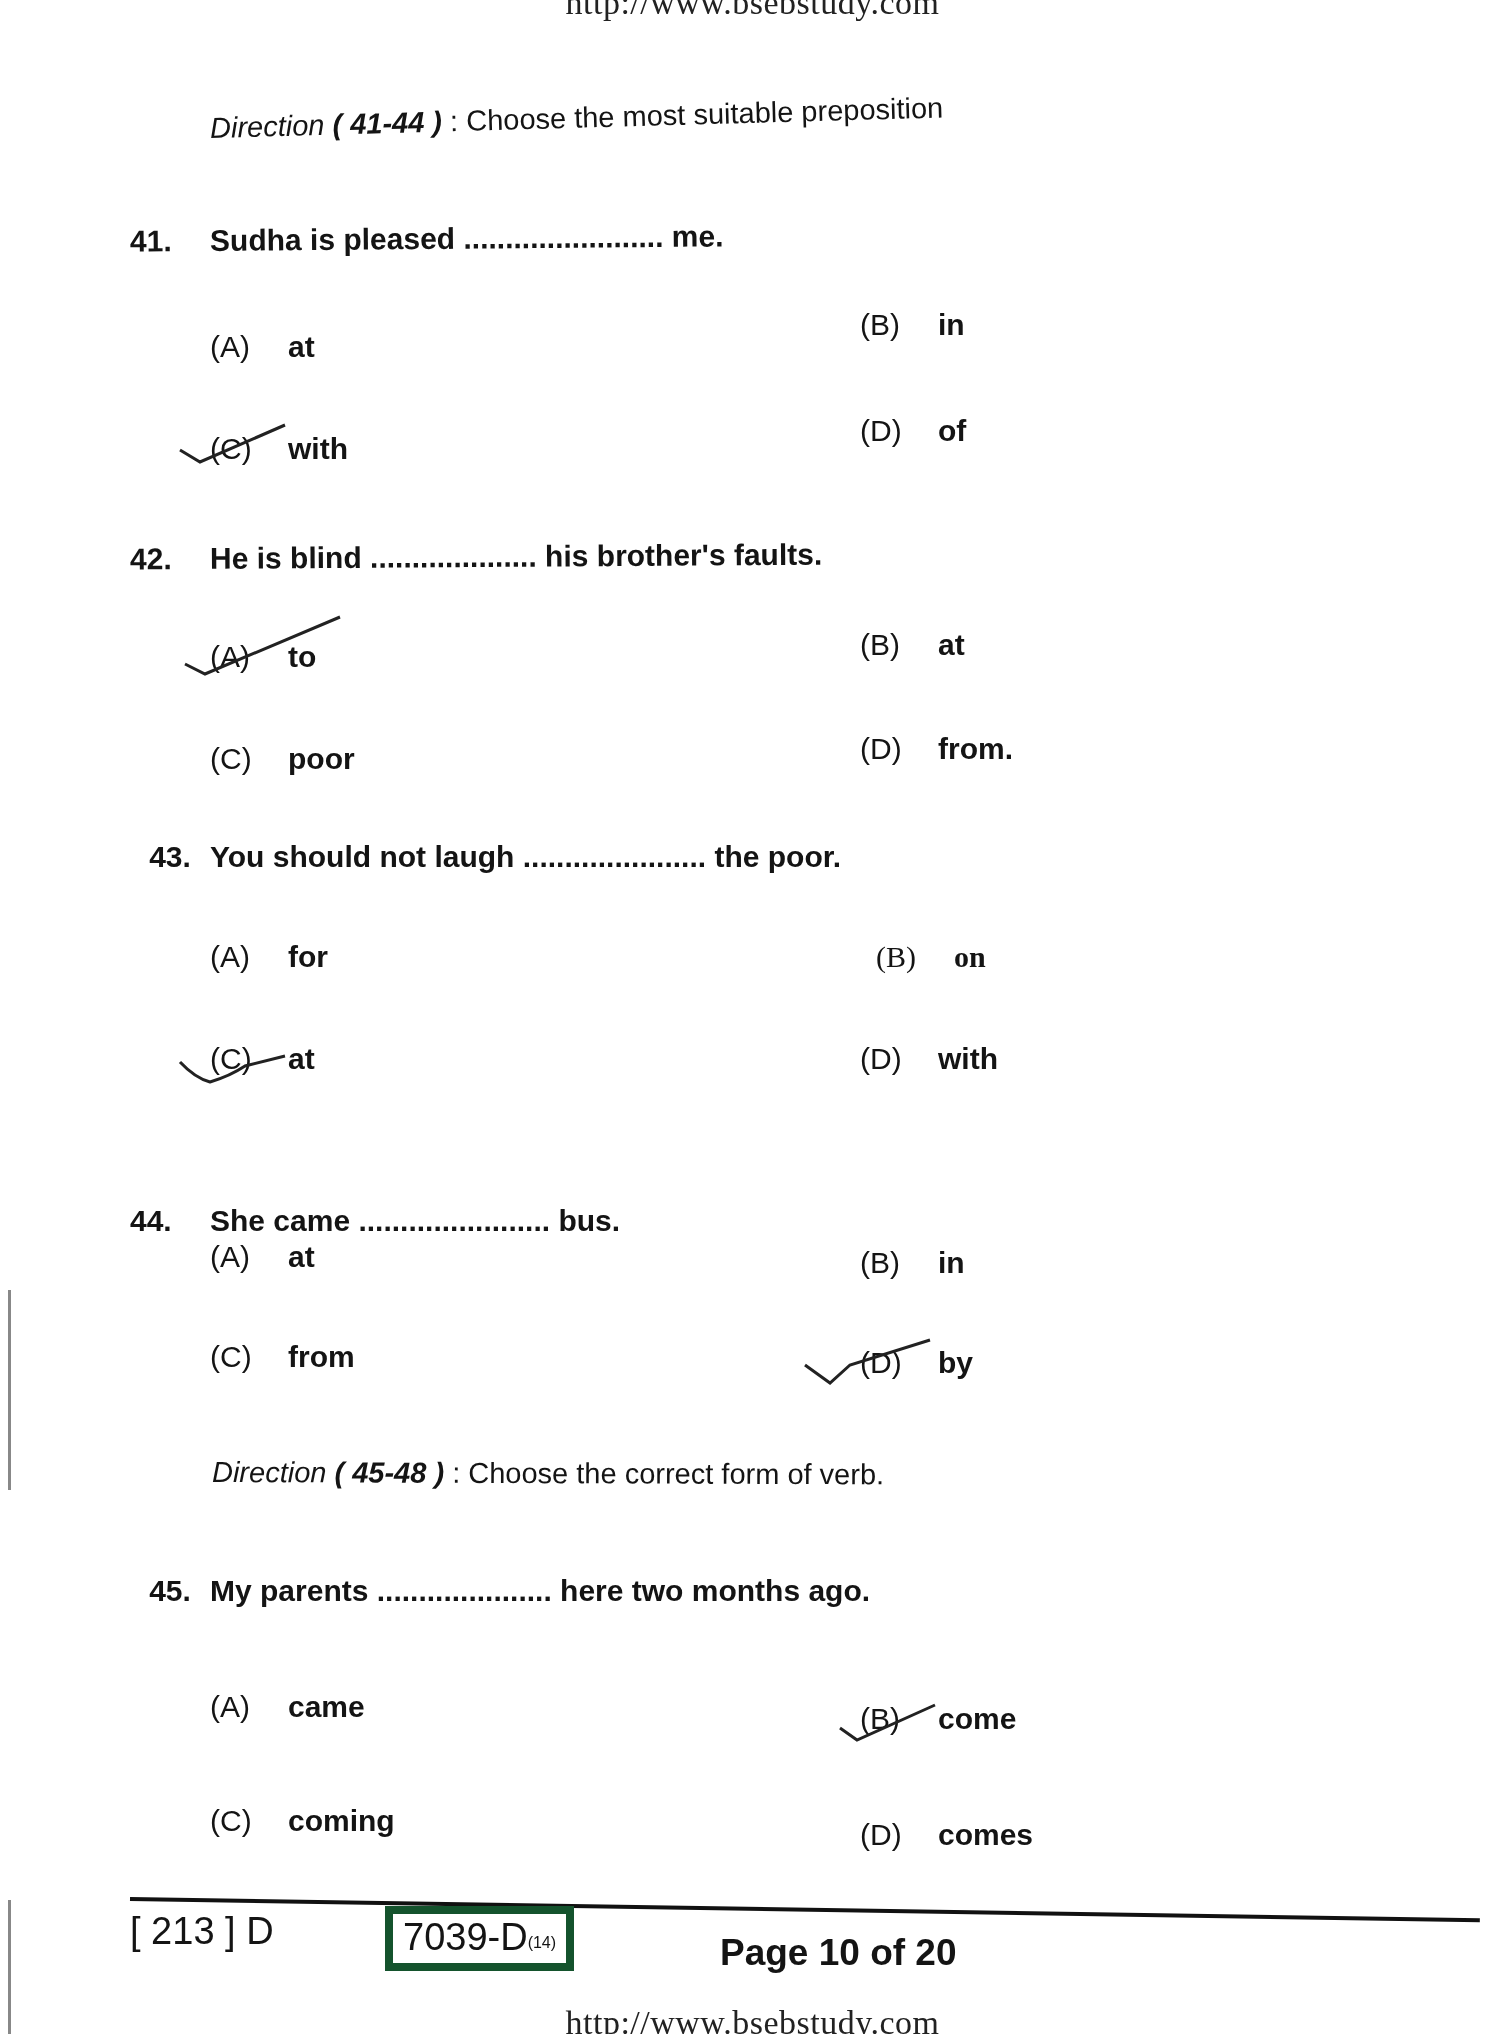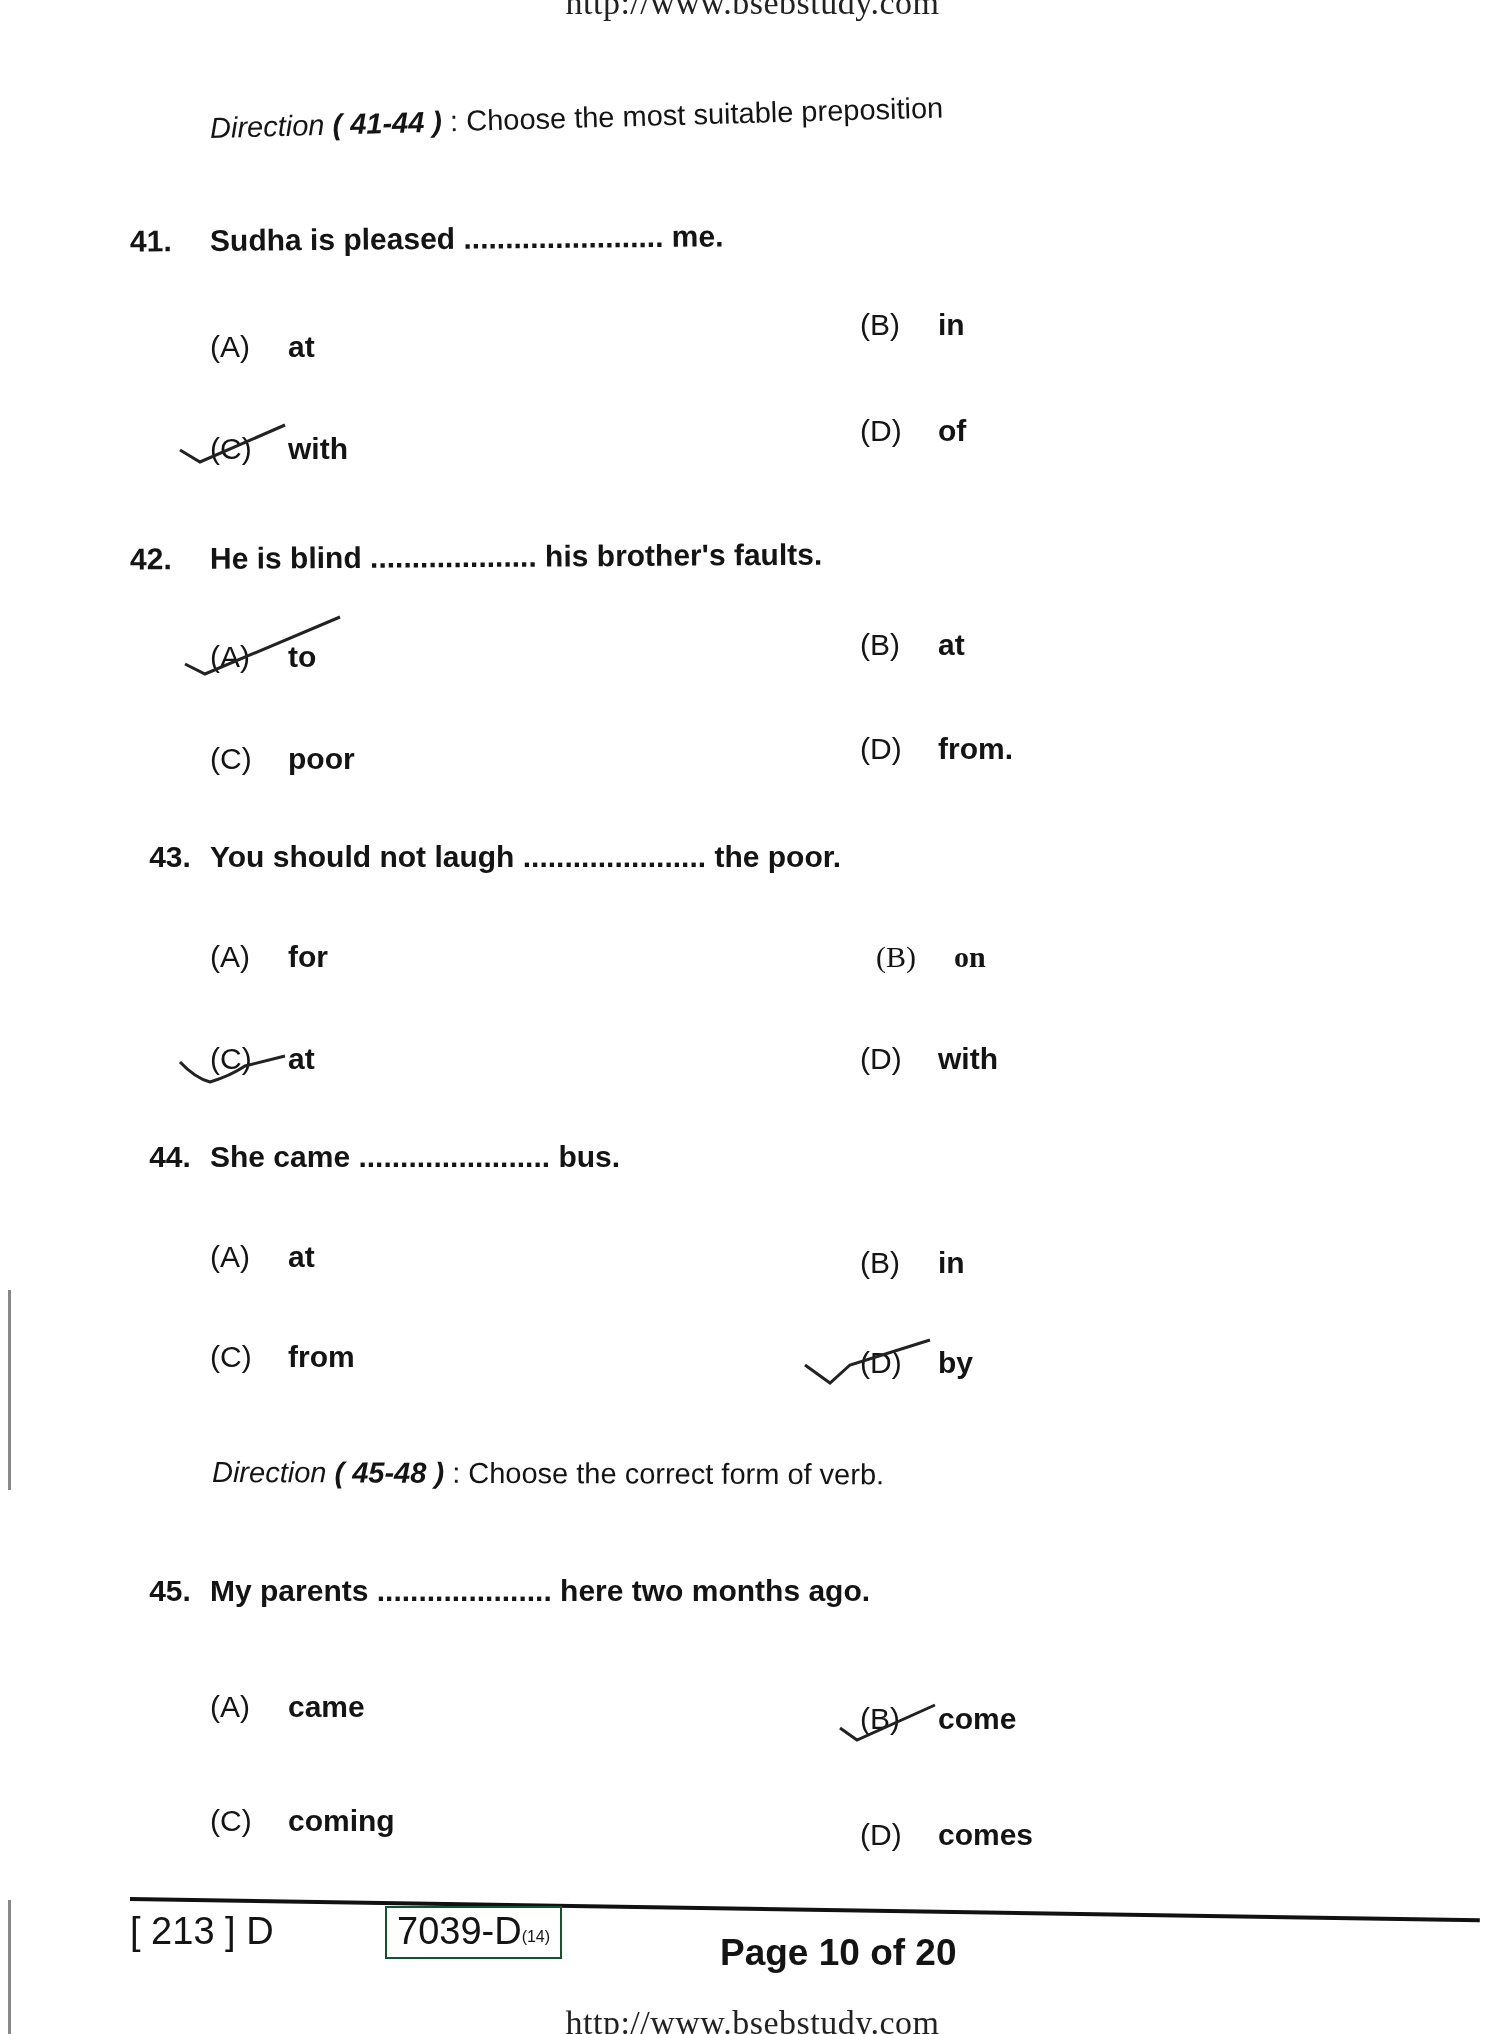--- a/index.html
+++ b/index.html
@@ -14,21 +14,21 @@
     .direction .drange { font-weight:bold; font-style:italic; }
     .q { position:absolute; font-size:30px; font-weight:bold; }
     .q .num { display:inline-block; width:80px; font-weight:bold; }
     .opt { position:absolute; font-size:30px; font-weight:bold; }
     .opt .letter { display:inline-block; width:78px; font-weight:normal; }
     .opt .text { }
     .tick { position:absolute; }
     .rule { position:absolute; left:130px; top:1897px; width:1350px; height:4px; background:#111;
             transform:rotate(0.9deg); transform-origin:left center; }
     .footer-left { position:absolute; left:130px; top:1910px; font-size:38px; }
-    .code-box { position:absolute; left:385px; top:1906px; border:2px solid #14532d; padding:2px 10px 4px 10px;
+    .code-box { position:absolute; left:385px; top:1906px; border:8px solid #14532d; padding:2px 10px 4px 10px;
                 font-size:38px; }
     .code-box sub { font-size:16px; vertical-align:baseline; position:relative; top:-2px; }
     .page-no { position:absolute; left:720px; top:1932px; font-size:37px; font-weight:bold; }
     .leftmark { position:absolute; left:8px; width:3px; background:#888; }
   </style>
 </head>
 <body>
 
 <div class="url top">http://www.bsebstudy.com</div>
 
@@ -64,21 +64,21 @@
   <span class="num">43.</span><span>You should not laugh ...................... the poor.</span>
 </div>
 <div class="opt" style="left:210px; top:940px;"><span class="letter">(A)</span><span class="text">for</span></div>
 <div class="opt" style="left:876px; top:940px;font-family:Liberation Serif, serif;"><span class="letter">(B)</span><span class="text">on</span></div>
 <div class="opt" style="left:210px; top:1042px;"><span class="letter">(C)</span><span class="text">at</span></div>
 <div class="opt" style="left:860px; top:1042px;"><span class="letter">(D)</span><span class="text">with</span></div>
 <svg class="tick" style="left:175px; top:1048px;" width="150" height="40">
     <path d="M5 14 Q20 30 35 34 Q55 28 70 18 L110 8" stroke="#222" stroke-width="3" fill="none"></path>
   </svg>
 
-<div class="q" style="left:130px; top:1140px;text-align:center;">
+<div class="q" style="left:130px; top:1204px;">
   <span class="num">44.</span><span>She came ....................... bus.</span>
 </div>
 <div class="opt" style="left:210px; top:1240px;"><span class="letter">(A)</span><span class="text">at</span></div>
 <div class="opt" style="left:860px; top:1246px;"><span class="letter">(B)</span><span class="text">in</span></div>
 <div class="opt" style="left:210px; top:1340px;"><span class="letter">(C)</span><span class="text">from</span></div>
 <div class="opt" style="left:860px; top:1346px;"><span class="letter">(D)</span><span class="text">by</span></div>
 <svg class="tick" style="left:800px; top:1335px;" width="150" height="60">
     <path d="M5 30 L30 48 L50 30 L130 5" stroke="#222" stroke-width="3" fill="none"></path>
   </svg>
 

